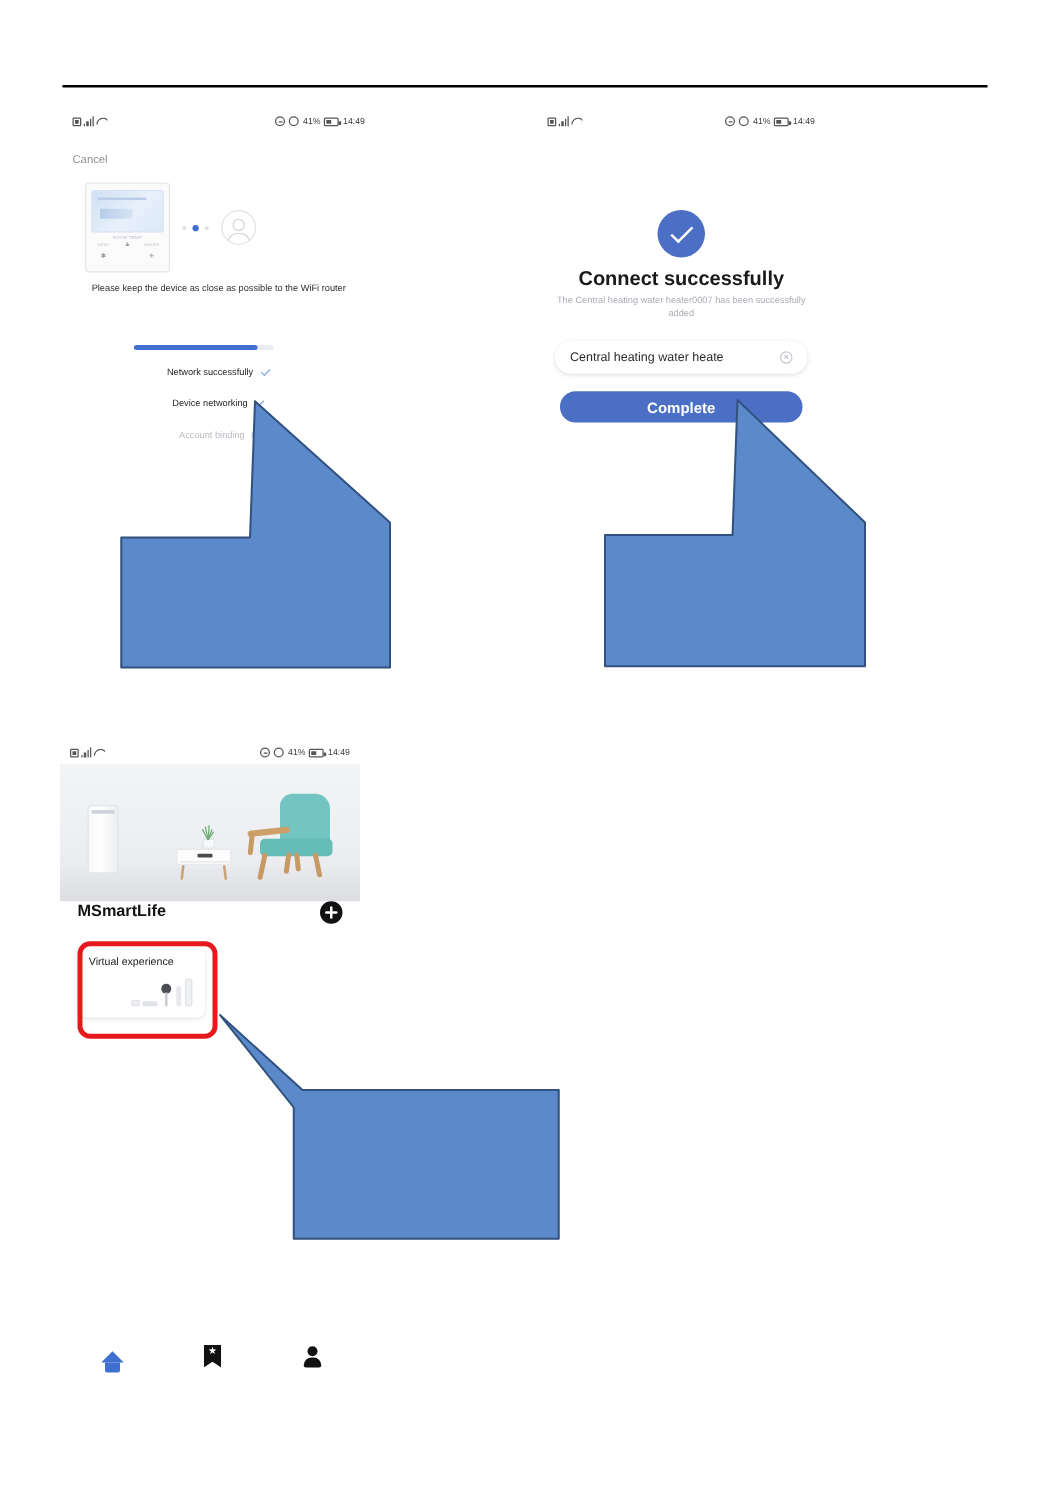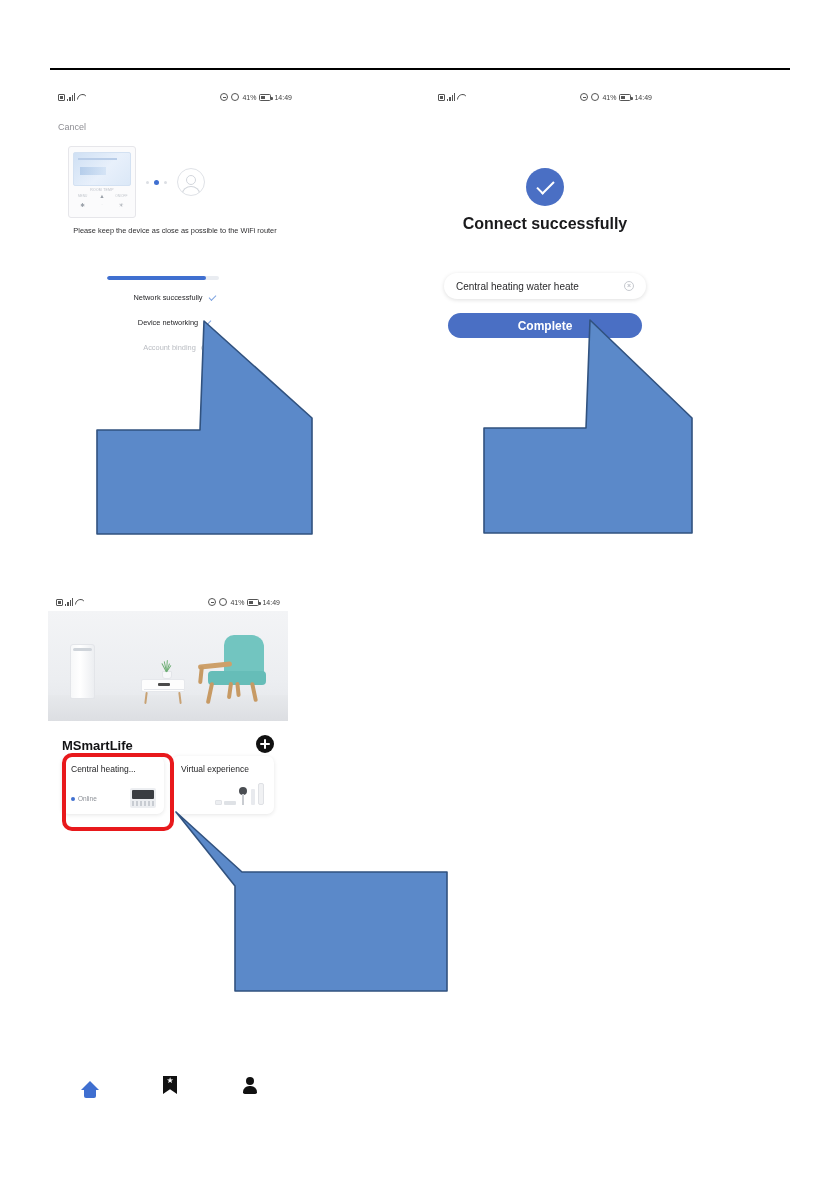--- a/index.html
+++ b/index.html
@@ -288,21 +288,21 @@
     position: absolute; top: 47px; width: 4px; height: 22px;
     background: #c79a64; border-radius: 2px;
   }
   .ch-leg.fl { left: 16px; transform: rotate(12deg); }
   .ch-leg.fr { right: 14px; transform: rotate(-12deg); height: 20px; }
   .ch-leg.bl { left: 36px; transform: rotate(8deg); height: 17px; }
   .ch-leg.br { right: 30px; transform: rotate(-6deg); height: 15px; }
 
   .home-title-row {
     position: absolute; left: 0; top: 128px; width: 100%; height: 32px;
-    display: flex; align-items: flex-end; justify-content: space-between;
+    display: flex; align-items: flex-start; justify-content: space-between;
     padding: 0 14px;
   }
   .home-title { font-size: 13px; font-weight: bold; color: #121214; }
   .plus-btn {
     width: 18px; height: 18px; border-radius: 50%; background: #111;
     position: relative; border: none; cursor: pointer;
   }
   .plus-btn::before, .plus-btn::after {
     content: ""; position: absolute; background: #fff; border-radius: 1px;
   }
@@ -533,20 +533,21 @@
         <span class="sb-txt">41%</span>
         <span class="ic ic-batt">
             <i></i>
           </span>
         <span class="sb-txt">14:49</span>
       </div>
     </div>
 
     <div class="succ-circle"></div>
     <div class="succ-title">Connect successfully</div>
+    <div class="succ-desc">The Central heating water heater0007 has been successfully added</div>
 
     <div class="name-field">
       <span class="name-value">Central heating water heate</span>
       <span class="clear-ic"></span>
     </div>
 
     <button class="complete-btn">Complete</button>
   </div>
 
   <div class="phone" id="panel-home">
@@ -602,31 +603,20 @@
         <div class="ch-leg fr"></div>
       </div>
     </div>
 
     <div class="home-title-row">
       <span class="home-title">MSmartLife</span>
       <button class="plus-btn"></button>
     </div>
 
     <div class="card-grid">
-      <div class="dev-card">
-        <div class="dev-card-title">Central heating...</div>
-        <div class="dev-status">
-          <span class="dot-online"></span>
-          <span class="dev-status-label">Online</span>
-        </div>
-        <div class="thumb-thermo">
-            <i></i>
-            <em></em>
-          </div>
-      </div>
 
       <div class="dev-card">
         <div class="dev-card-title">Virtual experience</div>
         <div class="thumb-virtual">
           <span class="tv-bar"></span>
           <span class="tv-bar2"></span>
           <span class="tv-fan"></span>
           <span class="tv-small"></span>
           <span class="tv-small2"></span>
         </div>

